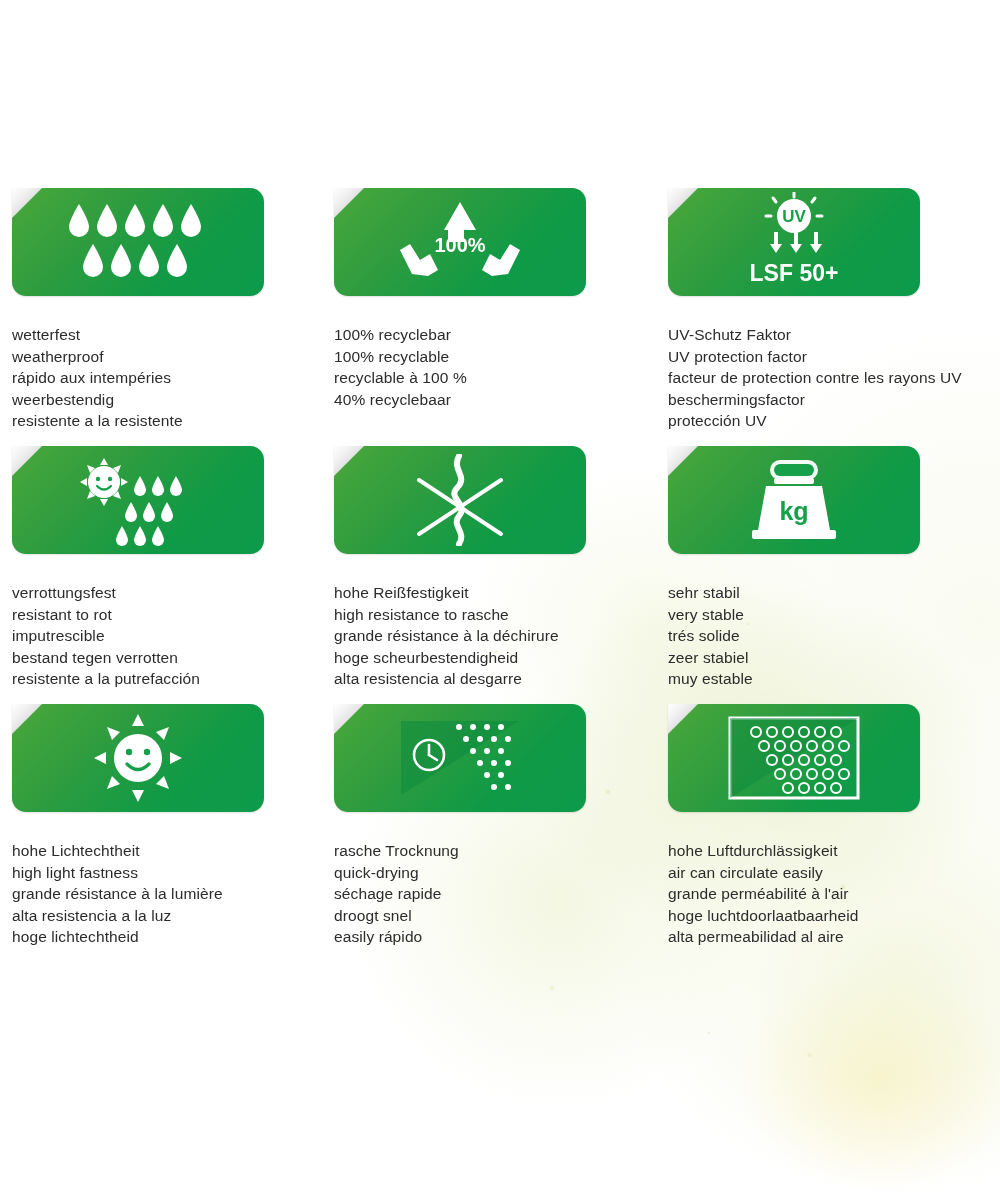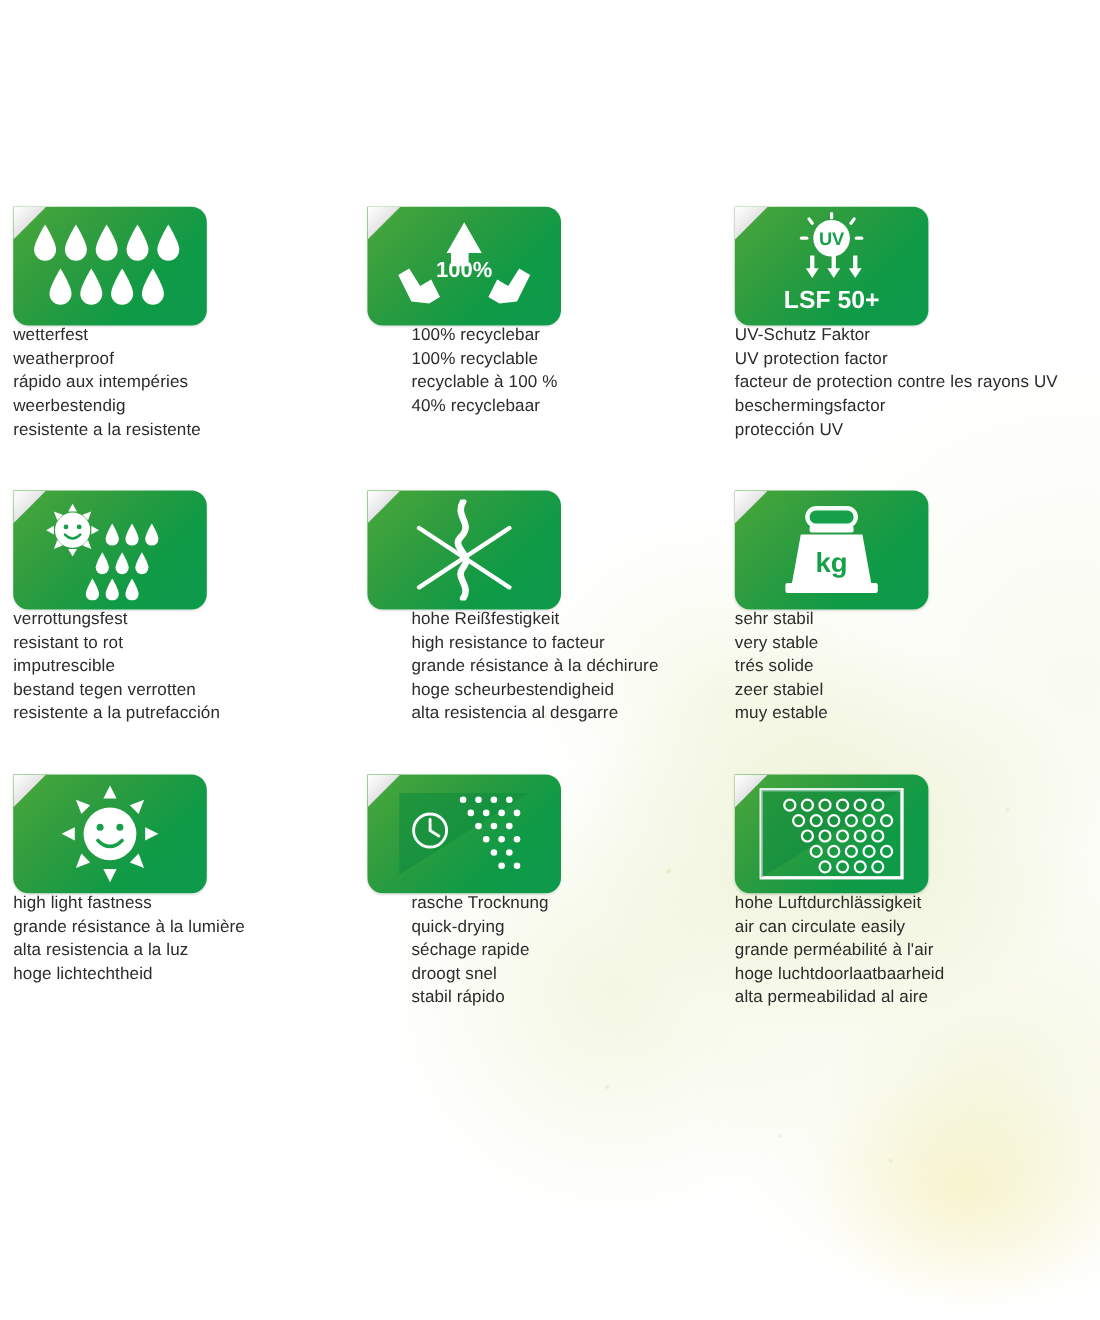--- a/index.html
+++ b/index.html
@@ -59,21 +59,21 @@
     box-sizing: border-box;
   }
 
   .cell {
     position: relative;
   }
 
   
   .badge {
     position: relative;
-    width: 176px;
+    width: 252px;
     height: 108px;
     border-radius: 0 14px 14px 14px;
     background: linear-gradient(135deg, #4aa83a 0%, #2e9c3f 35%, #0f9a46 70%, #0d9a4b 100%);
     overflow: hidden;
     box-shadow: 0 1px 2px rgba(0,0,0,.12);
   }
 
   
   .curl {
     position: absolute;
@@ -100,32 +100,32 @@
     position: absolute;
     inset: 0;
     display: flex;
     align-items: center;
     justify-content: center;
   }
 
   .caption {
     position: absolute;
     left: 0;
-    top: 106px;
+    top: 136px;
     width: 310px;
     color: #2b2b2b;
     font-size: 15.5px;
     line-height: 21.5px;
     letter-spacing: .1px;
   }
   .caption div { white-space: nowrap; }
 
   
   .col3 .caption { width: 360px; }
-  .col2 .caption { width: 330px; margin-left: 40px; }
+  .col2 .caption { width: 330px; }
 </style>
 </head>
 <body>
 
 <div class="bg-wash"></div>
 <div class="bg-wash-2"></div>
 
 <div class="grid">
 
   <div class="cell col1">
@@ -270,21 +270,21 @@
             <line x1="34" y1="26" x2="116" y2="80"></line>
             <line x1="116" y1="26" x2="34" y2="80"></line>
           </g>
           <path d="M74 2 C66 16 84 22 72 34 C62 44 84 50 74 62 C66 72 82 78 74 90" stroke="#ffffff" stroke-width="6" fill="none" stroke-linecap="round"></path>
         </svg>
       </div>
       <div class="curl"></div>
     </div>
     <div class="caption">
       <div>hohe Reißfestigkeit</div>
-      <div>high resistance to facteur</div>
+      <div>high resistance to rasche</div>
       <div>grande résistance à la déchirure</div>
       <div>hoge scheurbestendigheid</div>
       <div>alta resistencia al desgarre</div>
     </div>
   </div>
 
   <div class="cell col3">
     <div class="badge">
       <div class="icon-area">
         <svg width="120" height="92" viewBox="0 0 120 92" aria-hidden="true">
@@ -329,20 +329,21 @@
           <g fill="#17a04a">
             <circle cx="46" cy="42" r="3.2"></circle>
             <circle cx="64" cy="42" r="3.2"></circle>
             <path d="M44 54 q11 11 22 0" stroke="#17a04a" stroke-width="3.2" fill="none" stroke-linecap="round"></path>
           </g>
         </svg>
       </div>
       <div class="curl"></div>
     </div>
     <div class="caption">
+      <div>hohe Lichtechtheit</div>
       <div>high light fastness</div>
       <div>grande résistance à la lumière</div>
       <div>alta resistencia a la luz</div>
       <div>hoge lichtechtheid</div>
     </div>
   </div>
 
   <div class="cell col2">
     <div class="badge">
       <div class="icon-area">
@@ -377,21 +378,21 @@
           </g>
         </svg>
       </div>
       <div class="curl"></div>
     </div>
     <div class="caption">
       <div>rasche Trocknung</div>
       <div>quick-drying</div>
       <div>séchage rapide</div>
       <div>droogt snel</div>
-      <div>stabil rápido</div>
+      <div>easily rápido</div>
     </div>
   </div>
 
   <div class="cell col3">
     <div class="badge">
       <div class="icon-area">
         <svg width="132" height="84" viewBox="0 0 132 84" aria-hidden="true">
           <rect x="2" y="2" width="128" height="80" fill="none" stroke="#ffffff" stroke-width="3"></rect>
           <path d="M2 2 L130 2 L2 82 Z" fill="#0c8a3e" opacity="0.5"></path>
           <g fill="none" stroke="#ffffff" stroke-width="2">

